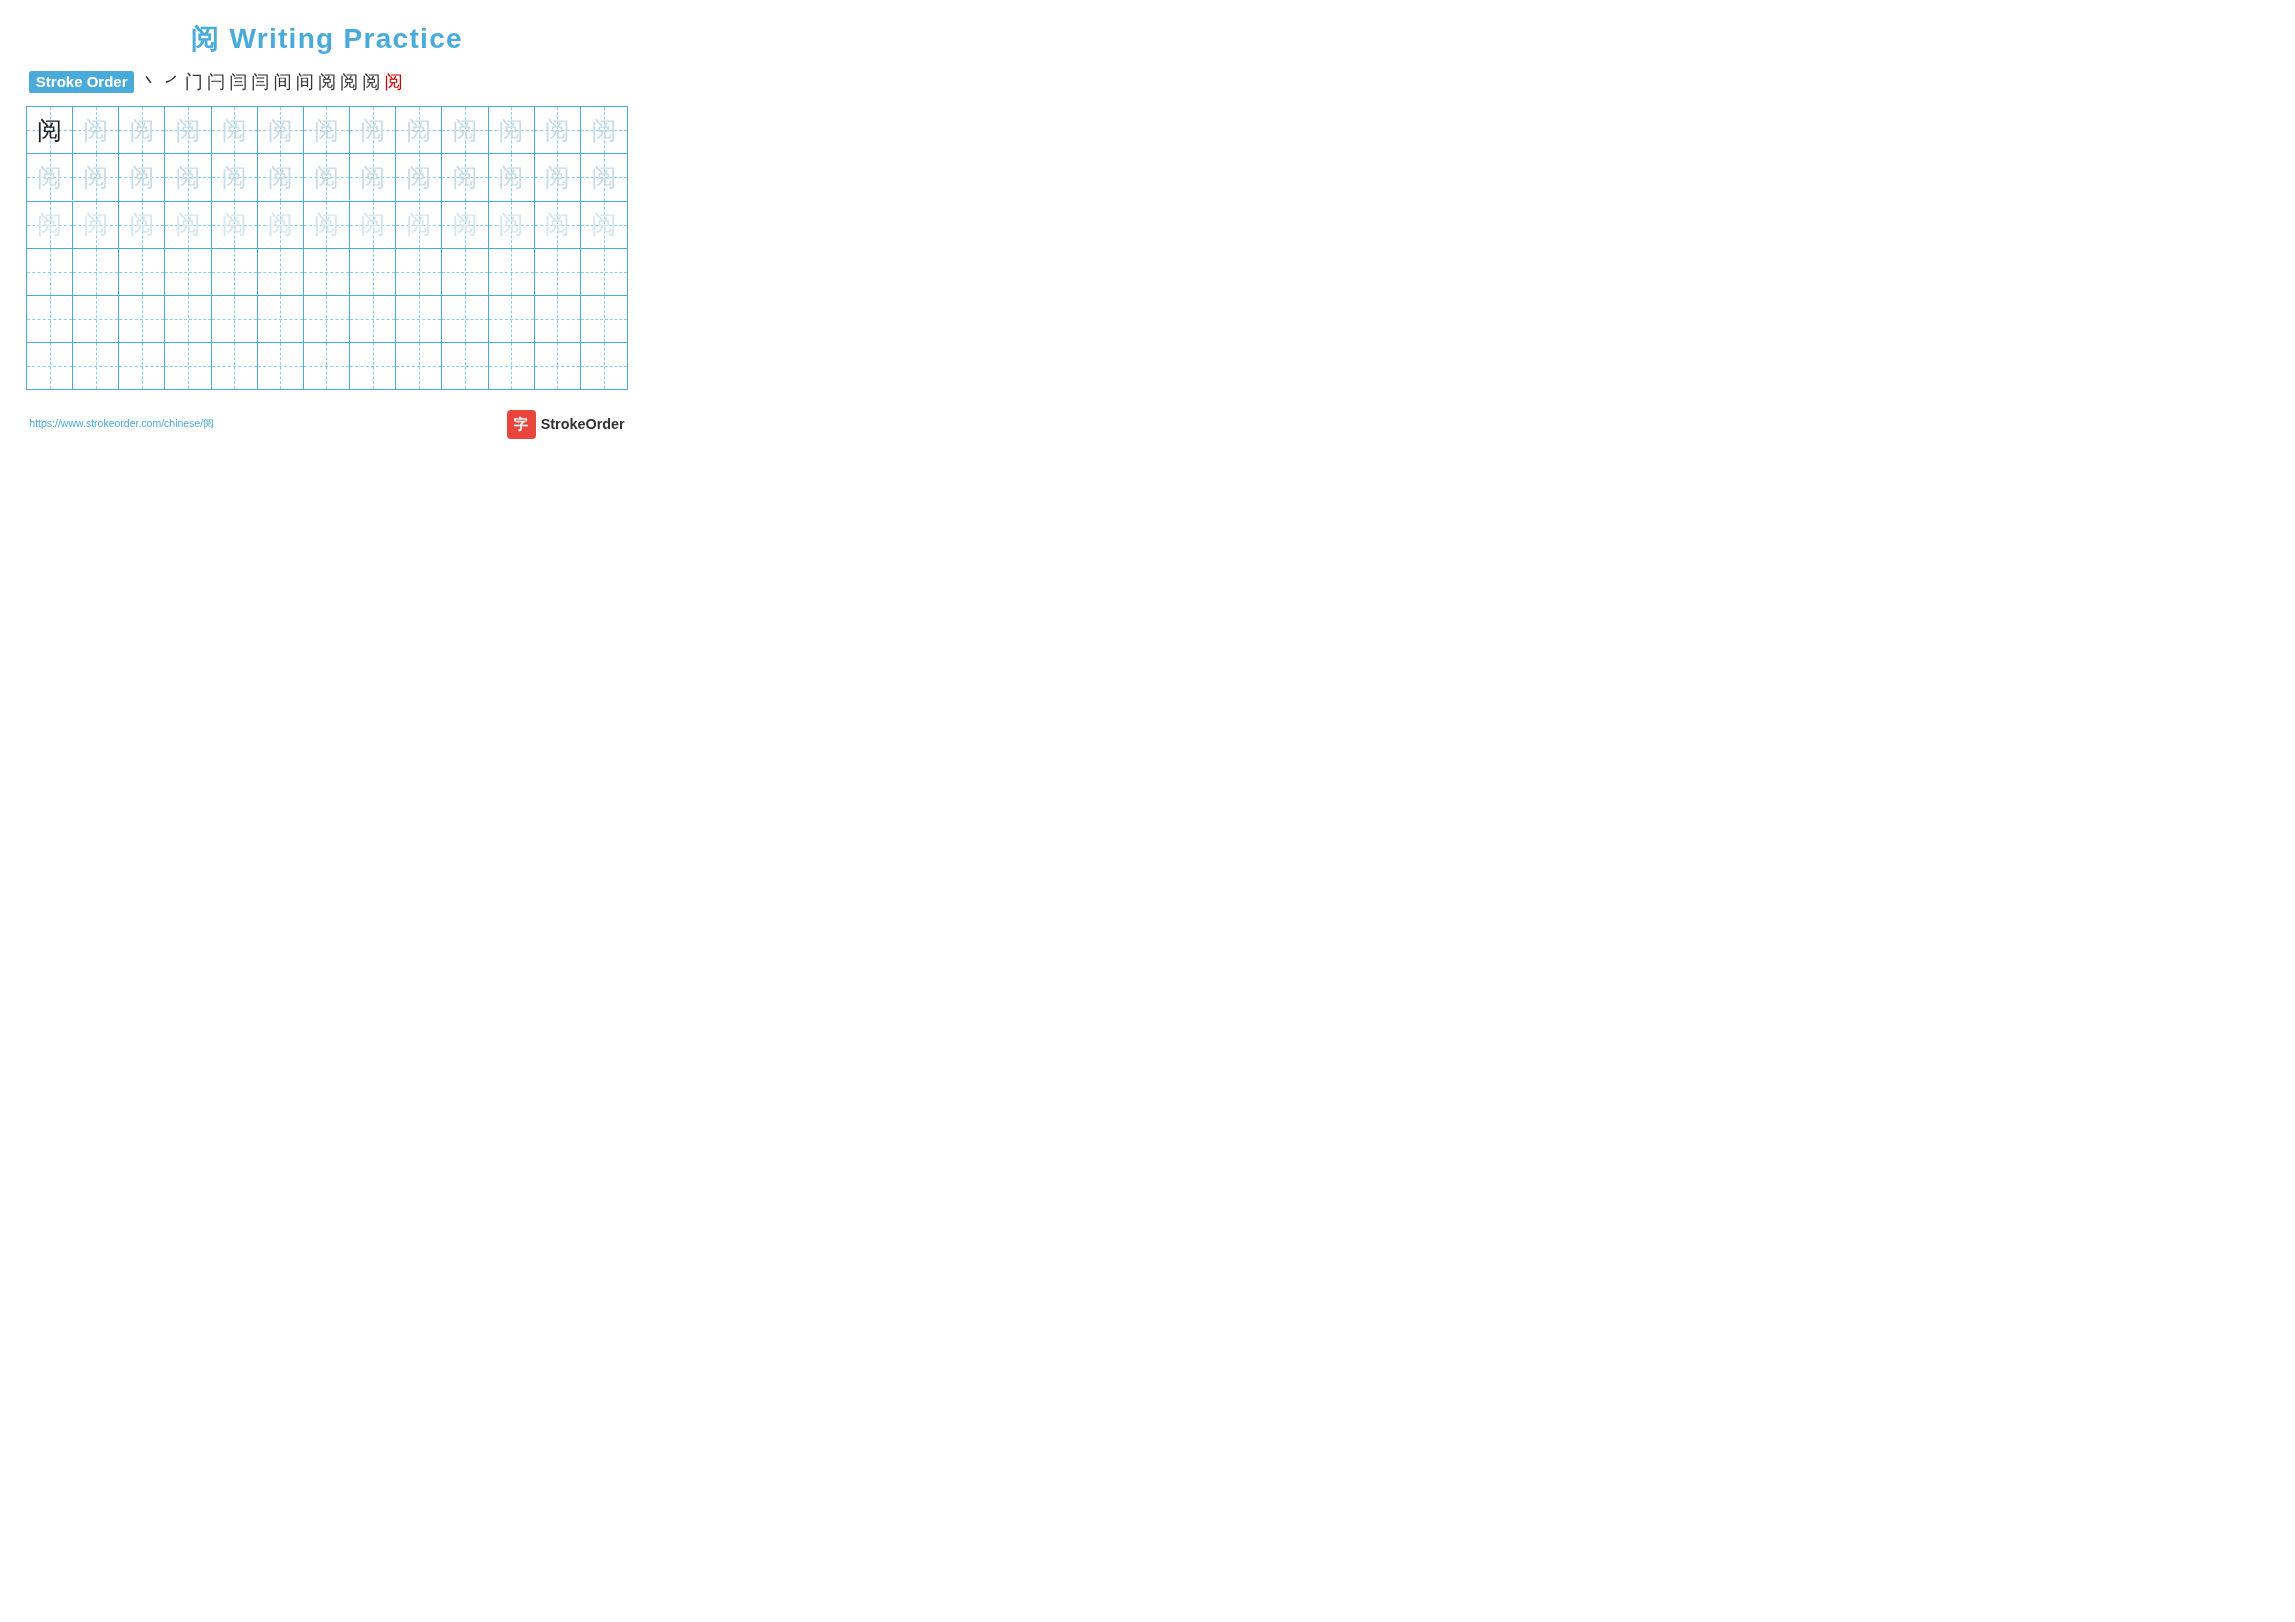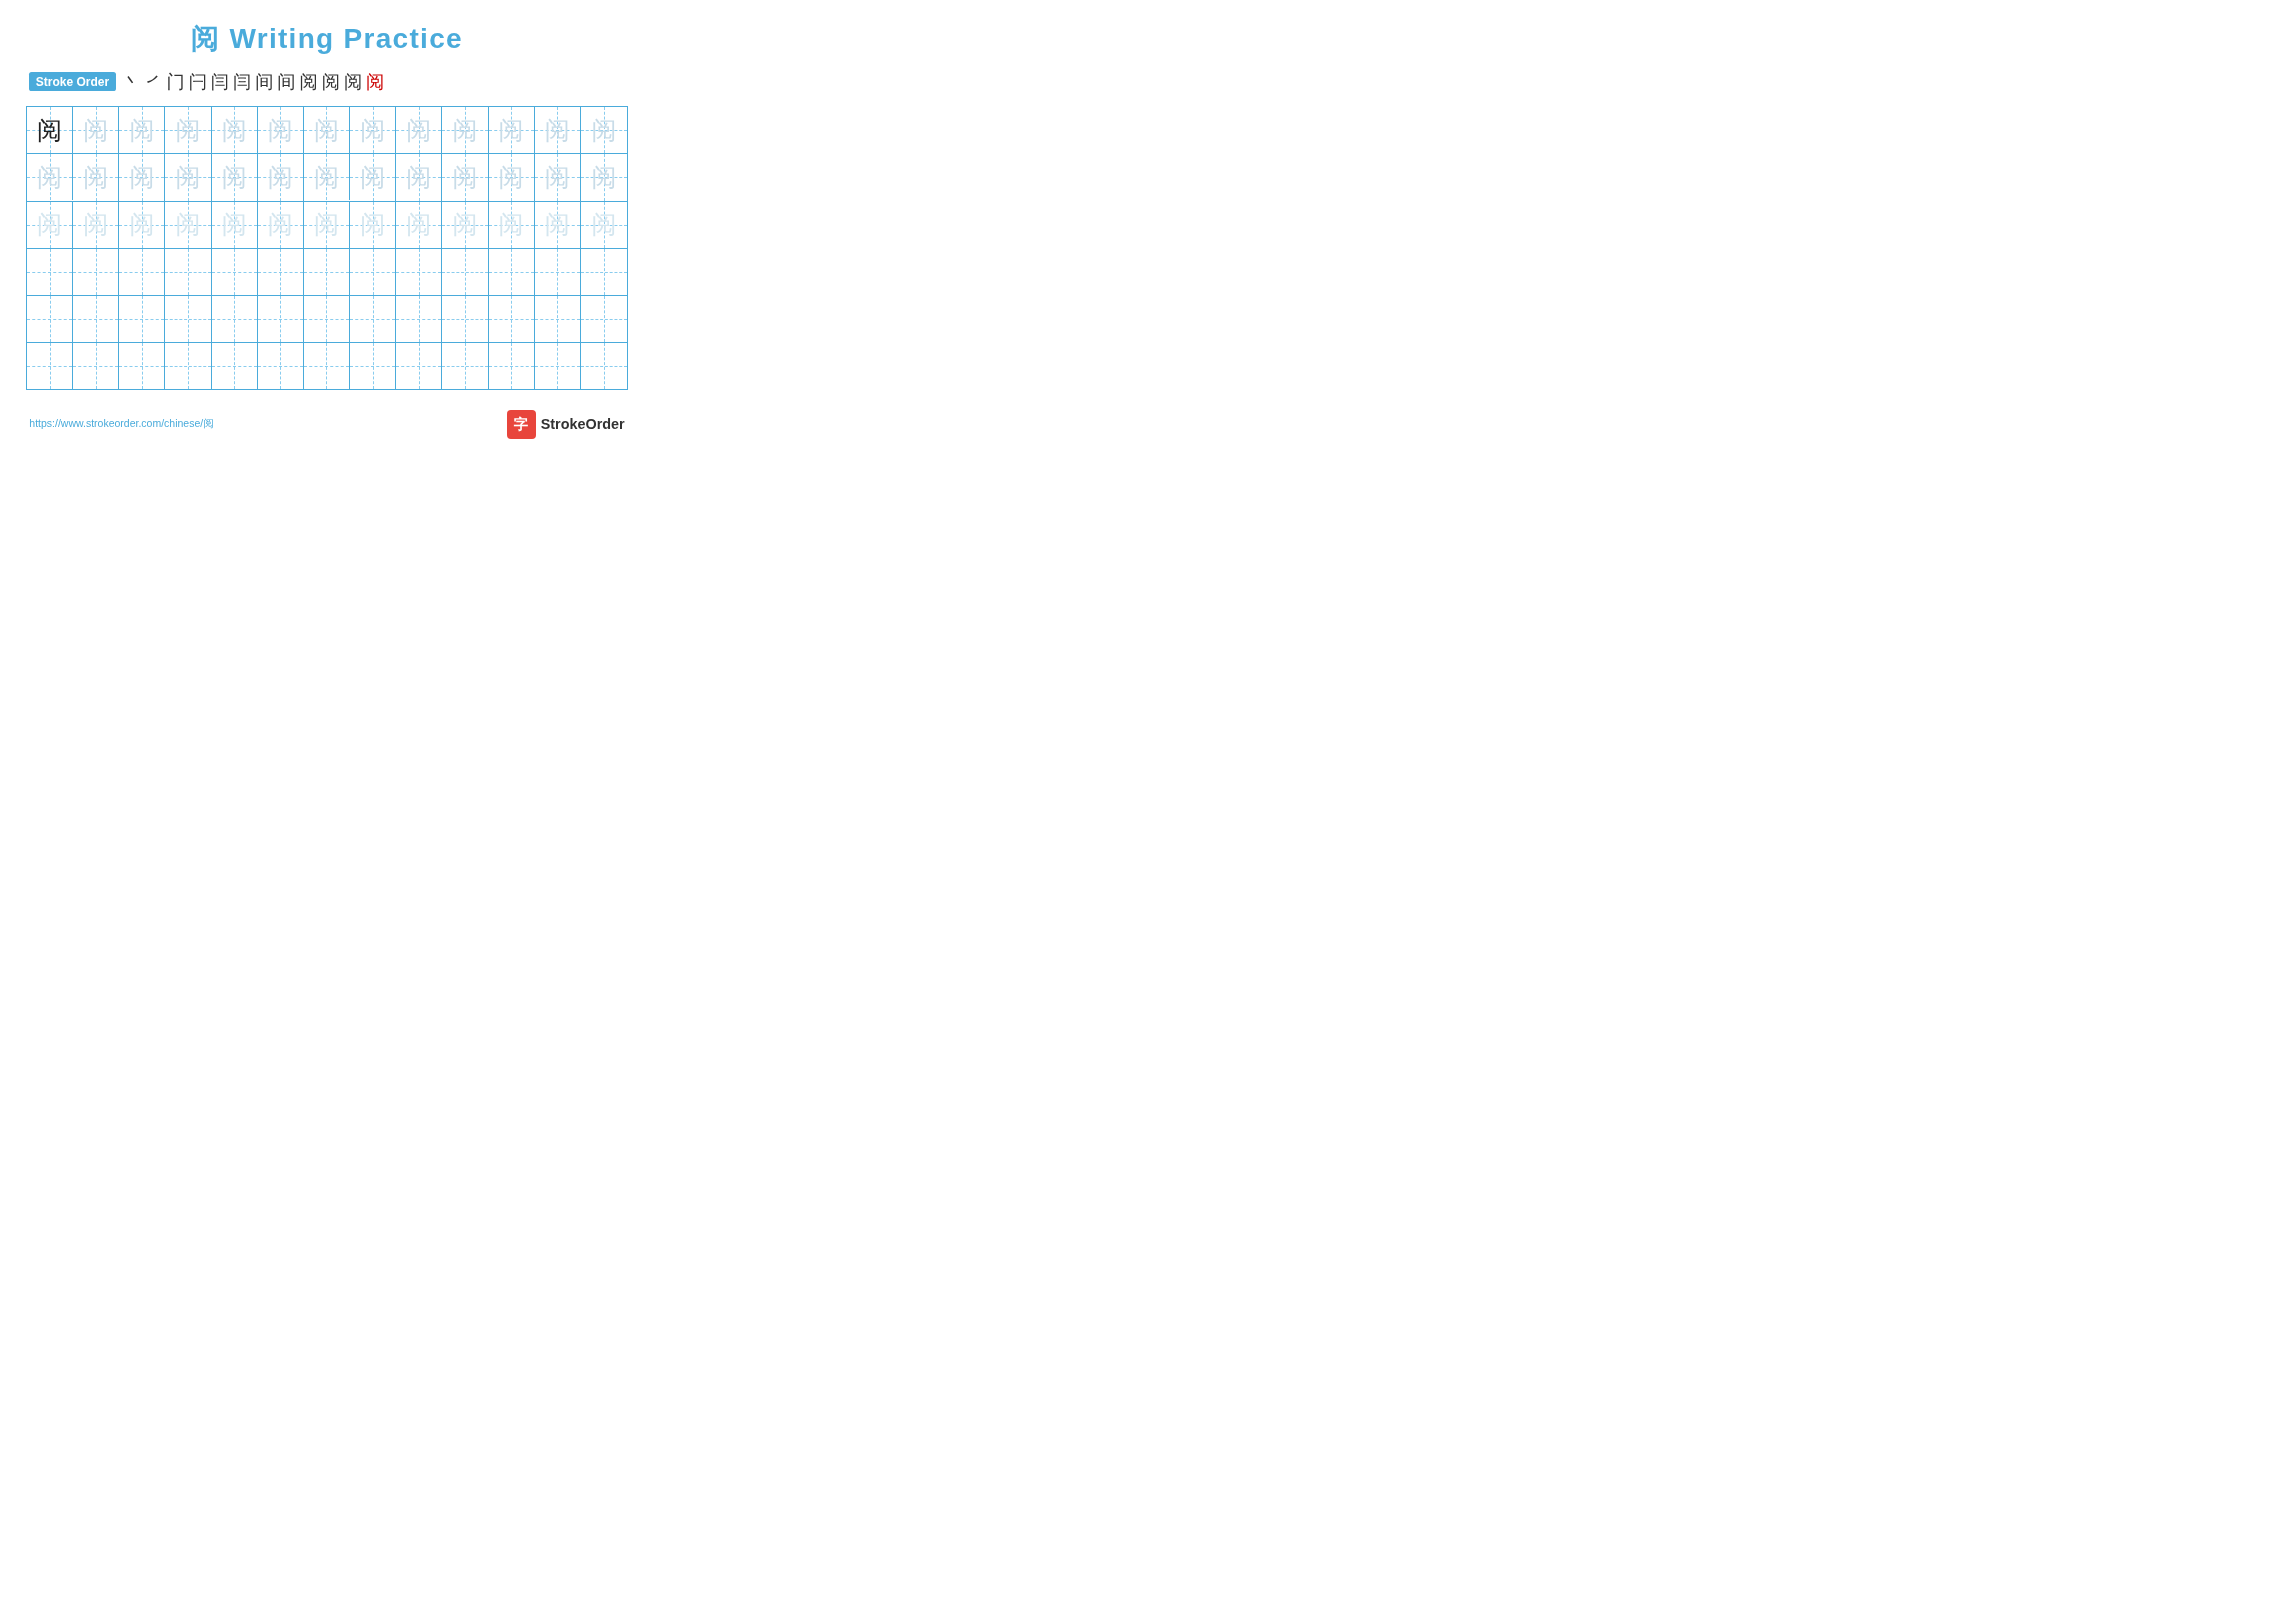--- a/index.html
+++ b/index.html
@@ -28,21 +28,21 @@
       display: flex;
       align-items: center;
       gap: 6.5px;
       margin-bottom: 11.8px;
       padding-left: 3.3px;
     }
 
     .stroke-order-badge {
       background: #4AABDB;
       color: white;
-      font-size: 12px;
+      font-size: 15px;
       font-weight: bold;
       padding: 2.6px 6.5px;
       border-radius: 2.6px;
       white-space: nowrap;
     }
 
     .stroke-sequence {
       display: flex;
       align-items: center;
       gap: 3.9px;

